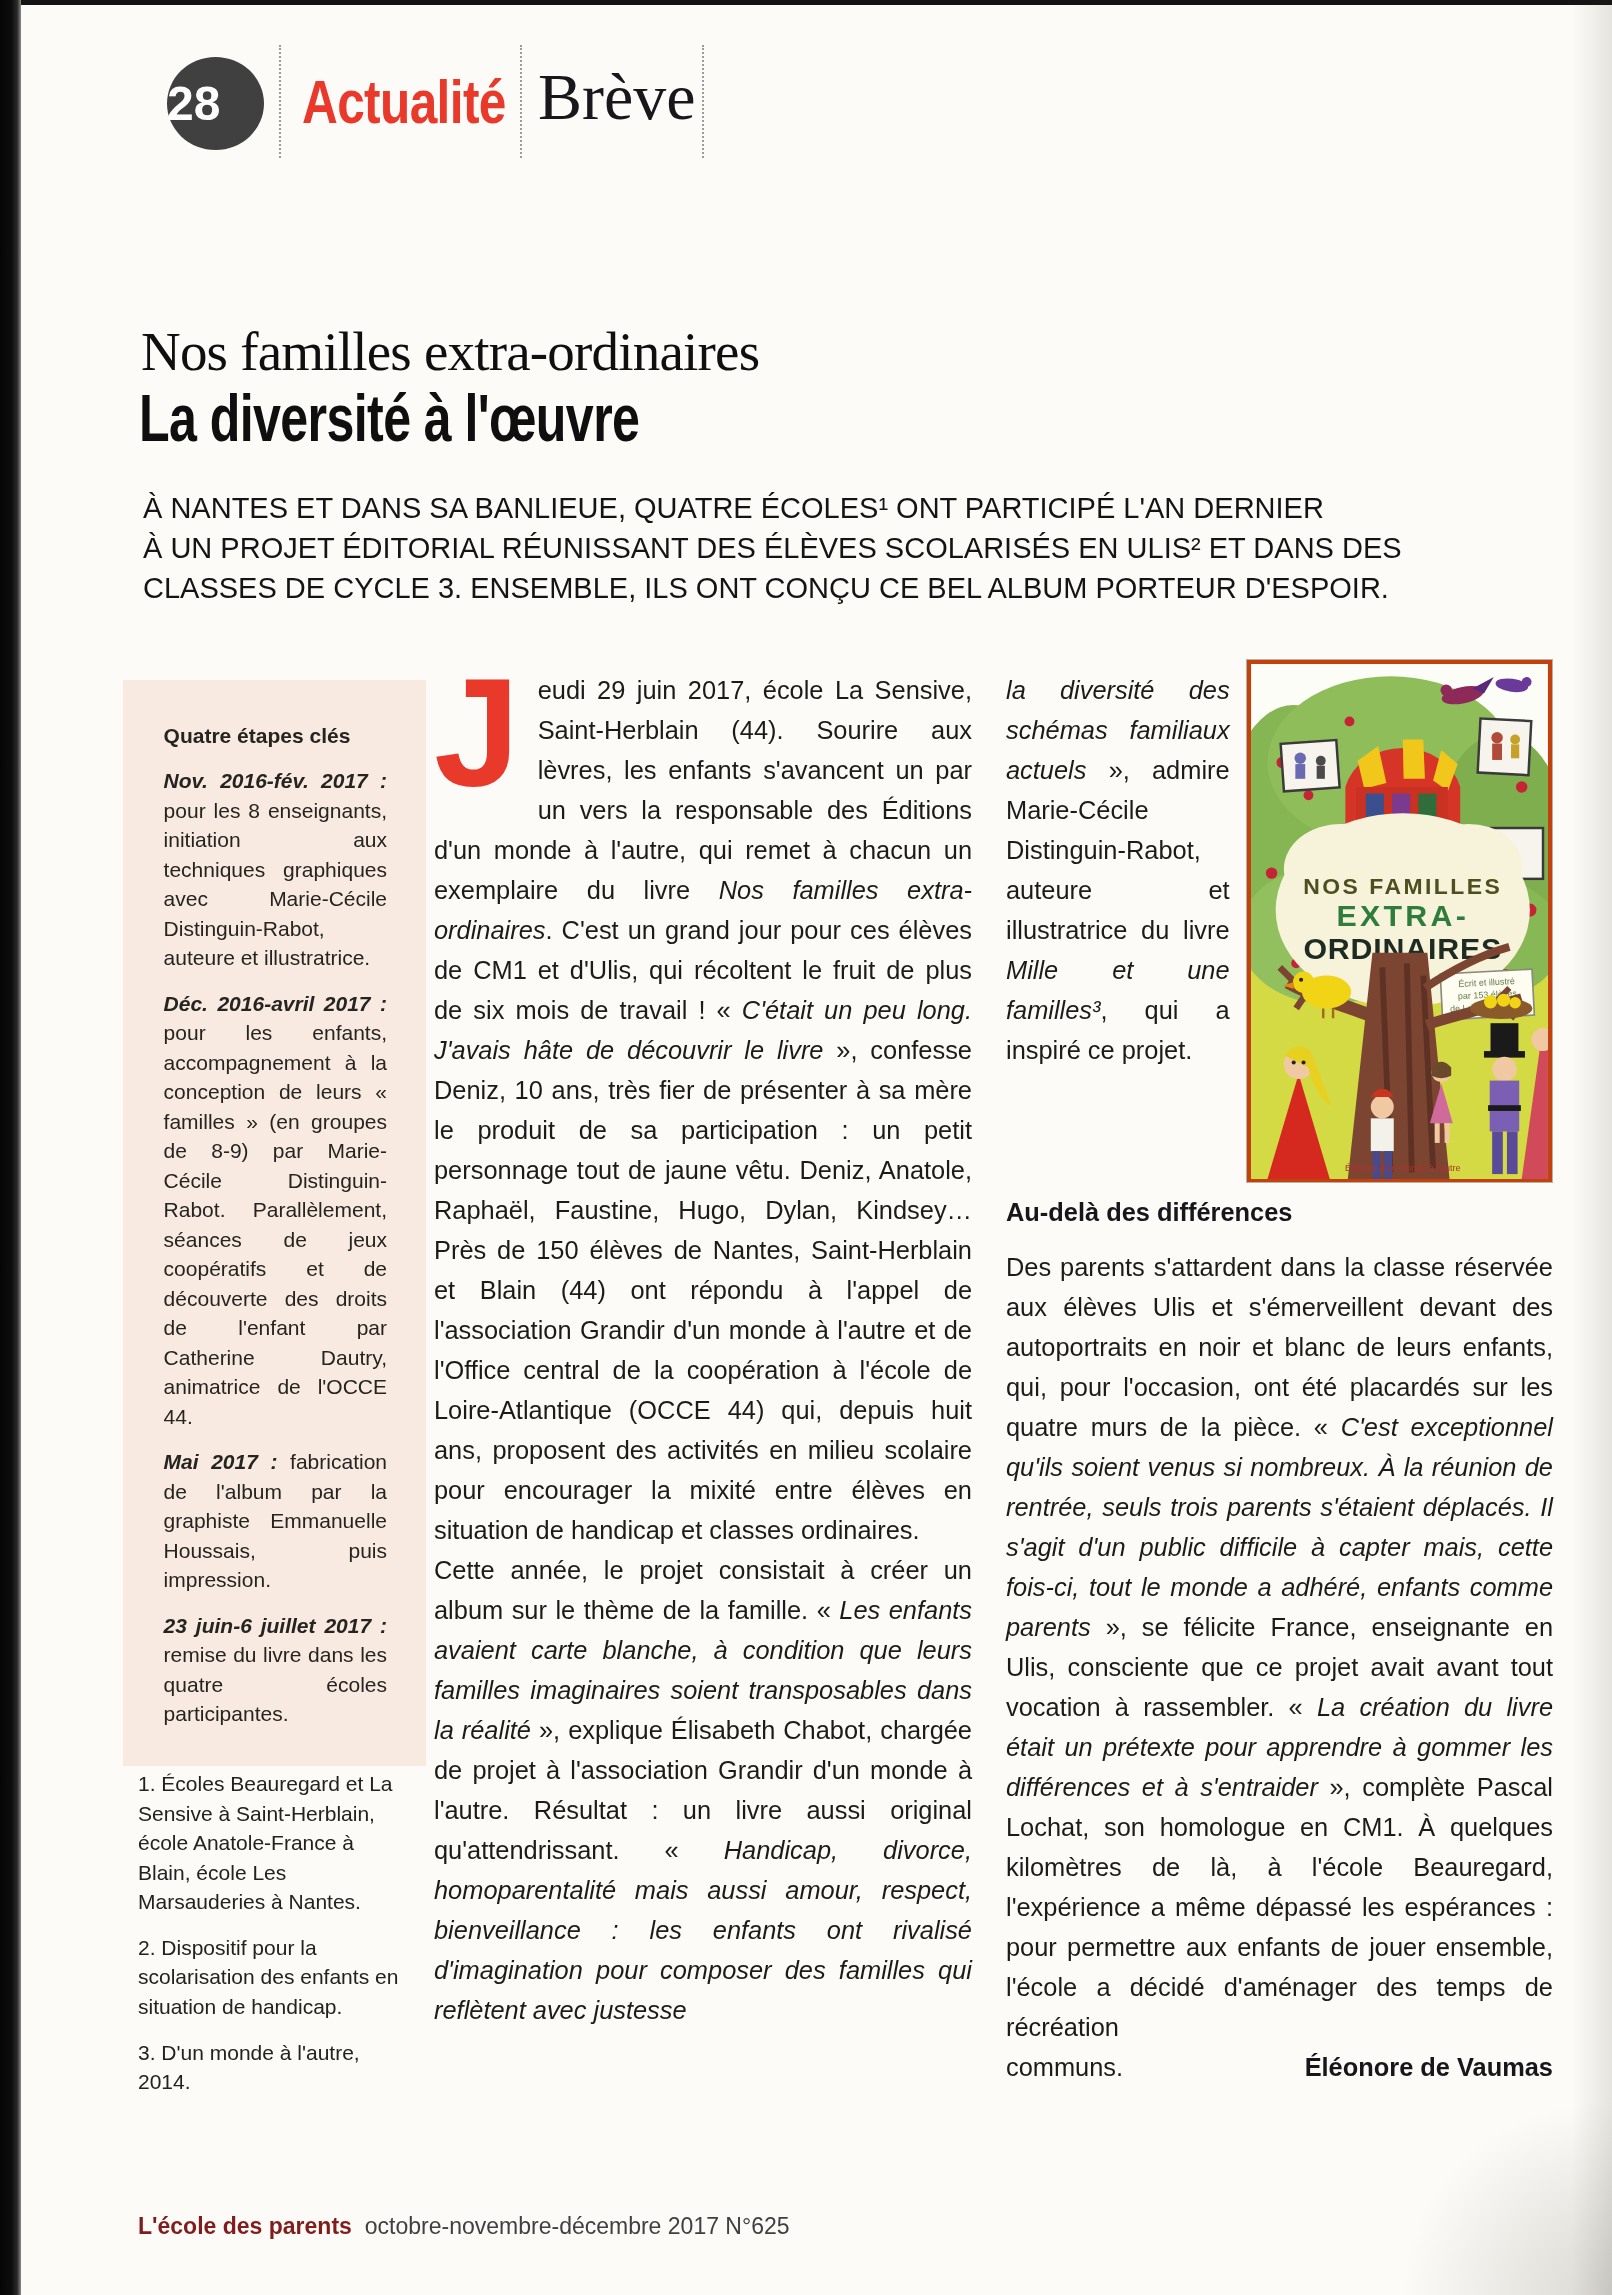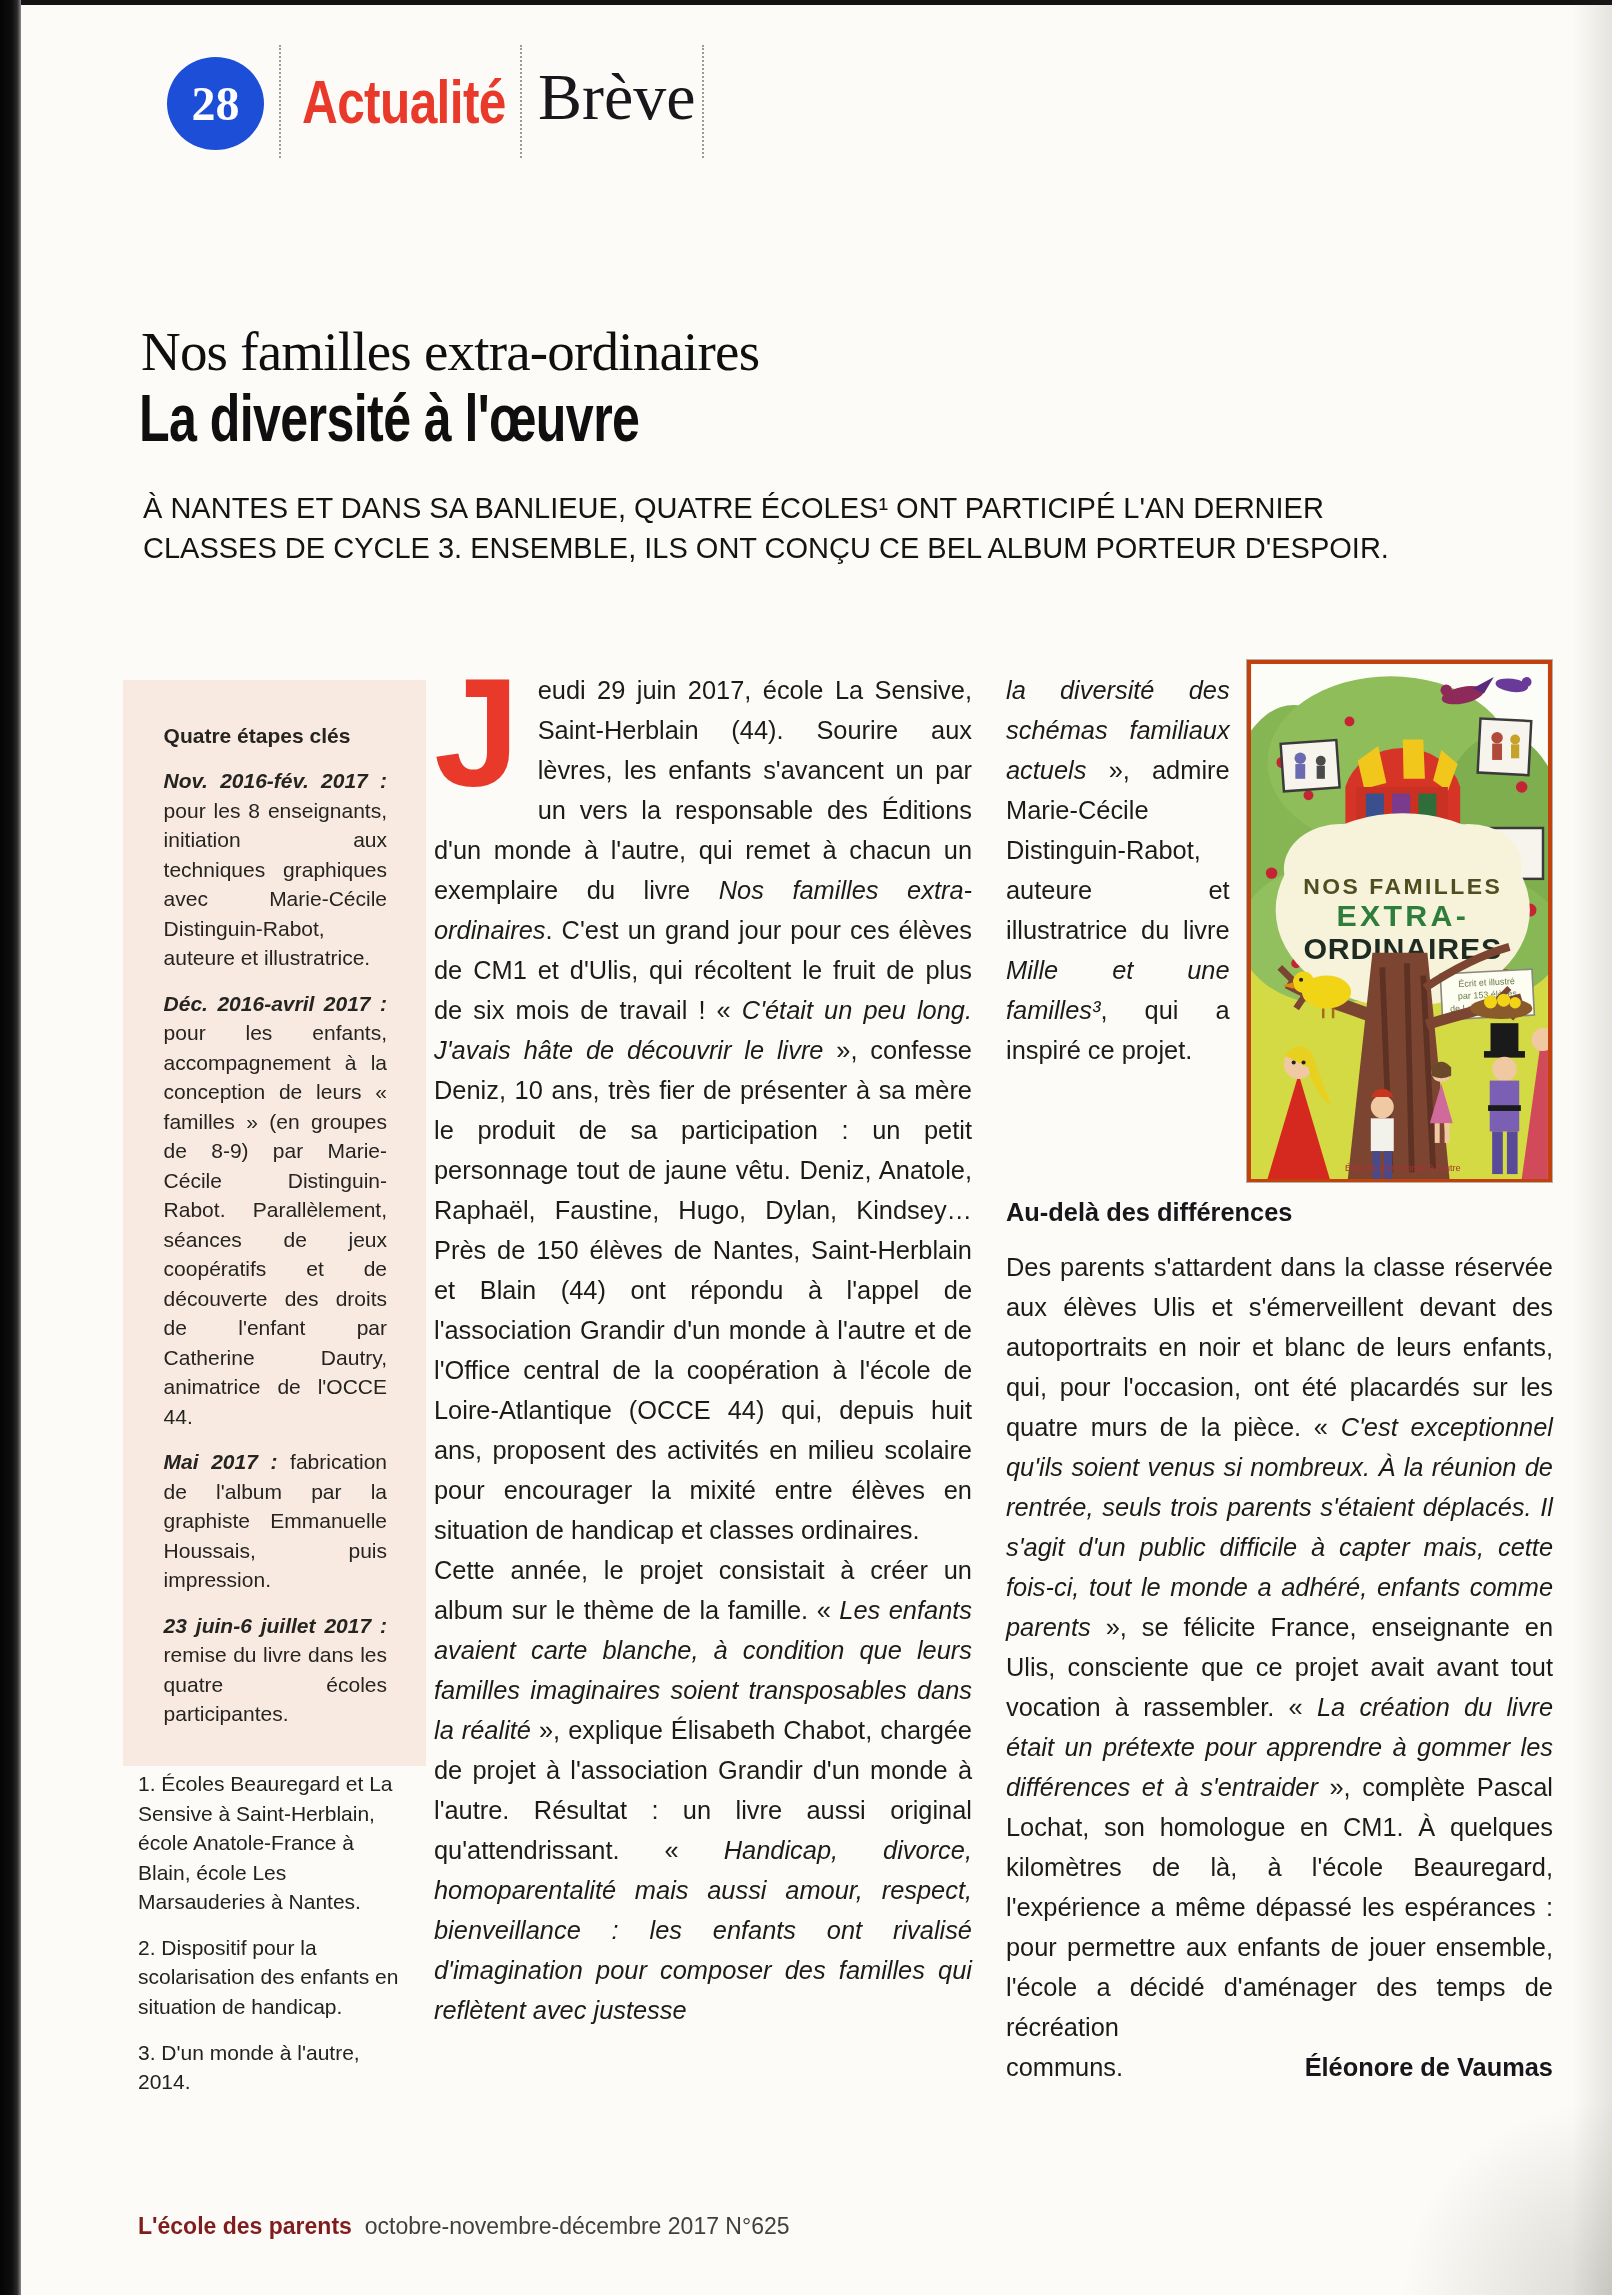--- a/index.html
+++ b/index.html
@@ -7,23 +7,23 @@
         font-family:"Liberation Sans",sans-serif;color:#1d1c1a;}
   
   .binding{position:absolute;left:0;top:0;width:21px;height:100%;
            background:linear-gradient(90deg,#050505 0%,#0e0e0e 55%,#2b2b2b 82%,#8a8a8a 100%);}
   .topline{position:absolute;left:21px;top:0;width:1592px;height:4.9px;background:#141414;}
   .right-shade{position:absolute;right:0;top:0;width:41px;height:100%;
                background:linear-gradient(90deg,rgba(0,0,0,0) 0%,rgba(60,55,45,0.12) 100%);}
   .corner-shade{position:absolute;right:0;bottom:0;width:213px;height:197px;
                 background:radial-gradient(ellipse at 100% 100%,rgba(60,55,45,0.18) 0%,rgba(60,55,45,0) 70%);}
   
-  .page-badge{position:absolute;left:167px;top:57px;width:97px;height:93px;background:#1d4ed8;
-              border-radius:50%;display:flex;align-items:center;justify-content:center;
-              color:#fff;font-weight:bold;font-size:48px;font-family:Liberation Serif, serif;}
+  .page-badge{position:absolute;left:167px;top:57px;width:97px;height:93px;background:#404040;
+              border-radius:50%;display:flex;align-items:center;justify-content:flex-start;
+              color:#fff;font-weight:bold;font-size:48px;}
   .hsep{position:absolute;top:45px;height:113px;border-left:2.5px dotted #9b9b98;}
   .sep1{left:279px;} .sep2{left:520px;} .sep3{left:702px;}
   .section-label{position:absolute;left:302px;top:66px;font-size:62px;font-weight:bold;color:#e8392b;
                  letter-spacing:-0.8px;display:inline-block;transform:scaleX(0.80);transform-origin:left top;white-space:nowrap;}
   .rubric-label{position:absolute;left:538px;top:59px;font-family:"Liberation Serif",serif;
                 font-size:66px;color:#17171c;white-space:nowrap;}
   
   .kicker{position:absolute;left:141px;top:320px;font-family:"Liberation Serif",serif;font-size:55px;
           color:#0f0f0f;letter-spacing:-0.8px;white-space:nowrap;}
   .main-title{position:absolute;left:139px;top:380px;font-size:66px;font-weight:bold;color:#0f0f0f;
@@ -71,20 +71,21 @@
   <div class="hsep sep1"></div>
   <div class="section-label">Actualité</div>
   <div class="hsep sep2"></div>
   <div class="rubric-label">Brève</div>
   <div class="hsep sep3"></div>
 
   <div class="kicker">Nos familles extra-ordinaires</div>
   <div class="main-title">La diversité à l'œuvre</div>
   <div class="standfirst">
     <div>À NANTES ET DANS SA BANLIEUE, QUATRE ÉCOLES¹ ONT PARTICIPÉ L'AN DERNIER</div>
+    <div>À UN PROJET ÉDITORIAL RÉUNISSANT DES ÉLÈVES SCOLARISÉS EN ULIS² ET DANS DES</div>
     <div>CLASSES DE CYCLE 3. ENSEMBLE, ILS ONT CONÇU CE BEL ALBUM PORTEUR D'ESPOIR.</div>
   </div>
 
   <div class="sidebar-box">
     <p class="sidebar-heading">Quatre étapes clés</p>
     <p><span style="font-style: italic; font-weight: bold;">Nov. 2016-fév. 2017 : </span><span>pour les 8 enseignants, initiation aux techniques graphiques avec Marie-Cécile Distinguin-Rabot, auteure et illustratrice.</span></p>
     <p><span style="font-style: italic; font-weight: bold;">Déc. 2016-avril 2017 : </span><span>pour les enfants, accompagnement à la conception de leurs « familles » (en groupes de 8-9) par Marie-Cécile Distinguin-Rabot. Parallèlement, séances de jeux coopératifs et de découverte des droits de l'enfant par Catherine Dautry, animatrice de l'OCCE 44.</span></p>
     <p><span style="font-style: italic; font-weight: bold;">Mai 2017 : </span><span>fabrication de l'album par la graphiste Emmanuelle Houssais, puis impression.</span></p>
     <p><span style="font-style: italic; font-weight: bold;">23 juin-6 juillet 2017 : </span><span>remise du livre dans les quatre écoles participantes.</span></p>
   </div>

